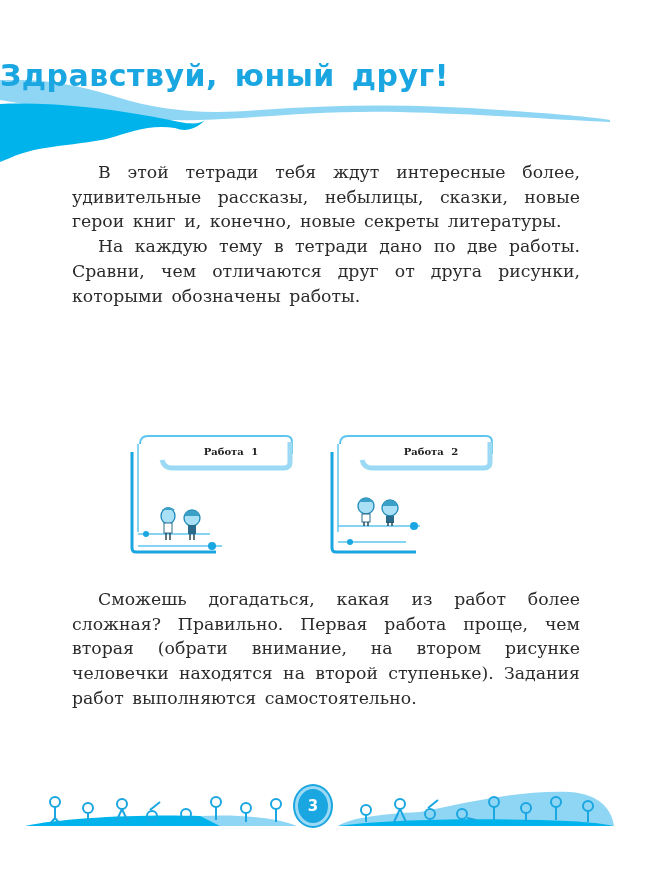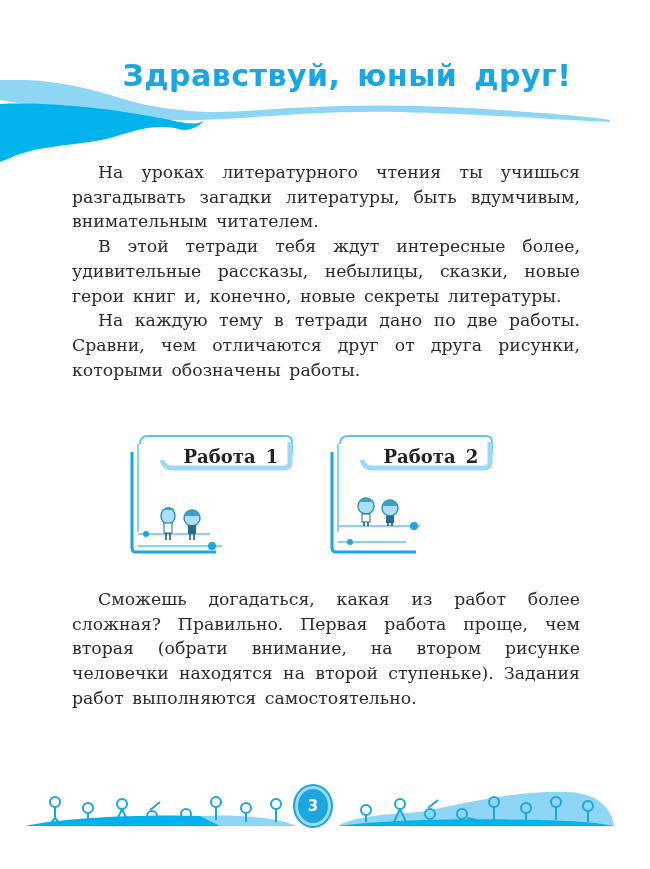--- a/index.html
+++ b/index.html
@@ -11,28 +11,26 @@
       position: relative;
       width: 650px; height: 869px;
       background: #ffffff;
     }
     .header-wave {
       position: absolute; left: 0; top: 80px;
       width: 650px; height: 100px;
     }
     .title {
       position: absolute; left: 0; top: 58px; width: 650px;
-      text-align: center;
       font-family: "DejaVu Sans", sans-serif;
       font-weight: bold;
       font-size: 30px;
       letter-spacing: 0.5px;
       color: #1aa6e0;
       word-spacing: 6px;
-      padding-left: 44px;
     }
     .body-text {
       position: absolute; left: 72px; width: 508px;
       font-family: "DejaVu Serif", serif;
       font-size: 17.3px;
       line-height: 24.7px;
       color: #2a2a2a;
       text-align: justify;
       word-spacing: 3px;
     }
@@ -45,21 +43,21 @@
     .work-card {
       position: absolute;
       width: 170px; height: 125px;
     }
     .work-card svg { position: absolute; left: 0; top: 0; }
     .work-card .label {
       position: absolute; top: 16px; left: 50px; width: 110px;
       text-align: center;
       font-family: "DejaVu Serif", serif;
       font-weight: bold;
-      font-size: 18px;
+      font-size: 10px;
       color: #222;
       word-spacing: 4px;
     }
     .card1 { left: 126px; top: 430px; }
     .card2 { left: 326px; top: 430px; }
 
     .footer {
       position: absolute; left: 0; top: 780px;
       width: 650px; height: 60px;
     }
@@ -83,21 +81,20 @@
 <div class="page">
 
   <svg class="header-wave" viewBox="0 0 650 100" width="650" height="100">
     <path d="M0,0 C40,-2 80,5 120,18 C160,30 200,35 260,30 C340,24 420,24 500,30 C560,34 600,38 610,40 L610,42 C560,40 480,34 400,32 C320,30 260,38 200,40 C120,42 60,30 0,20 Z" fill="#8fd6f5"></path>
     <path d="M0,24 C50,22 110,28 170,40 C190,45 200,44 205,40 C195,50 185,52 175,48 C150,44 130,52 110,58 C80,66 40,64 10,78 L0,82 Z" fill="#00b4eb"></path>
   </svg>
 
   <div class="title">Здравствуй, юный друг!</div>
 
   <div class="body-text block1">
-    <p class="indent">На уроках литературного чтения ты учишься разгадывать загадки литературы, быть вдумчивым, внимательным читателем.</p>
     <p class="indent">В этой тетради тебя ждут интересные более, удивительные рассказы, небылицы, сказки, новые герои книг и, конечно, новые секреты литературы.</p>
     <p class="indent">На каждую тему в тетради дано по две работы. Сравни, чем отличаются друг от друга рисунки, которыми обозначены работы.</p>
   </div>
 
   <div class="work-card card1">
     <svg width="170" height="125" viewBox="0 0 170 125">
       <path d="M14,14 Q14,6 22,6 L160,6 Q166,6 166,12 L166,24" fill="none" stroke="#5cc6ef" stroke-width="2"></path>
       <path d="M36,30 Q38,38 46,38 L158,38 Q164,38 164,32 L164,12" fill="none" stroke="#9bd9f4" stroke-width="5"></path>
       <path d="M6,22 L6,118 Q6,122 10,122 L90,122" fill="none" stroke="#1aa6e0" stroke-width="3"></path>
       <path d="M12,14 L12,102" fill="none" stroke="#5cc6ef" stroke-width="1.5"></path>

